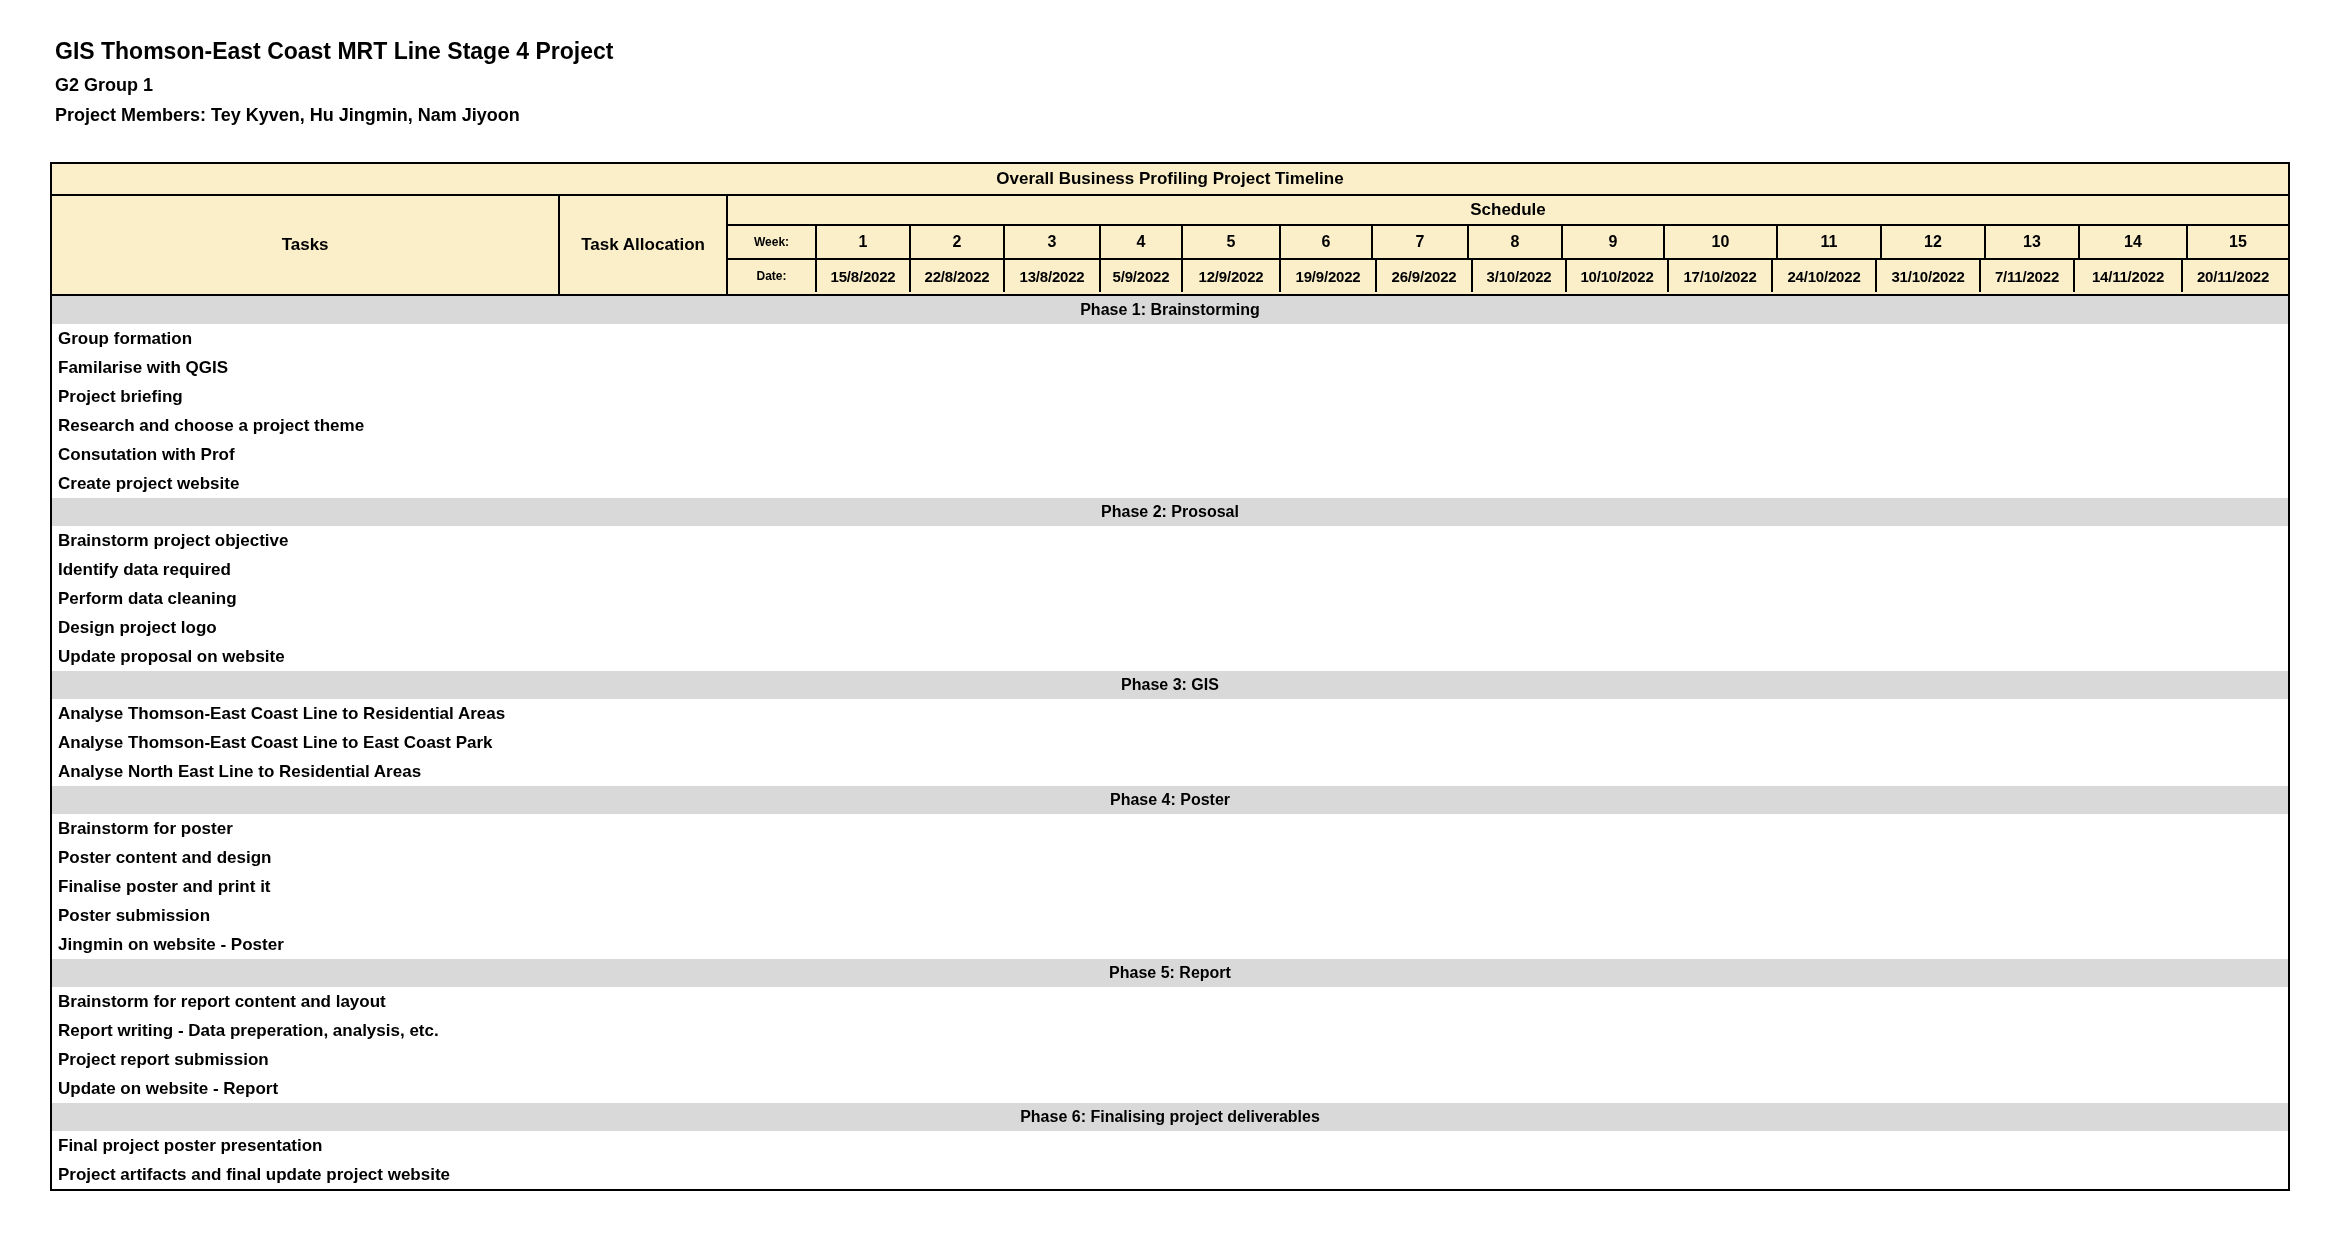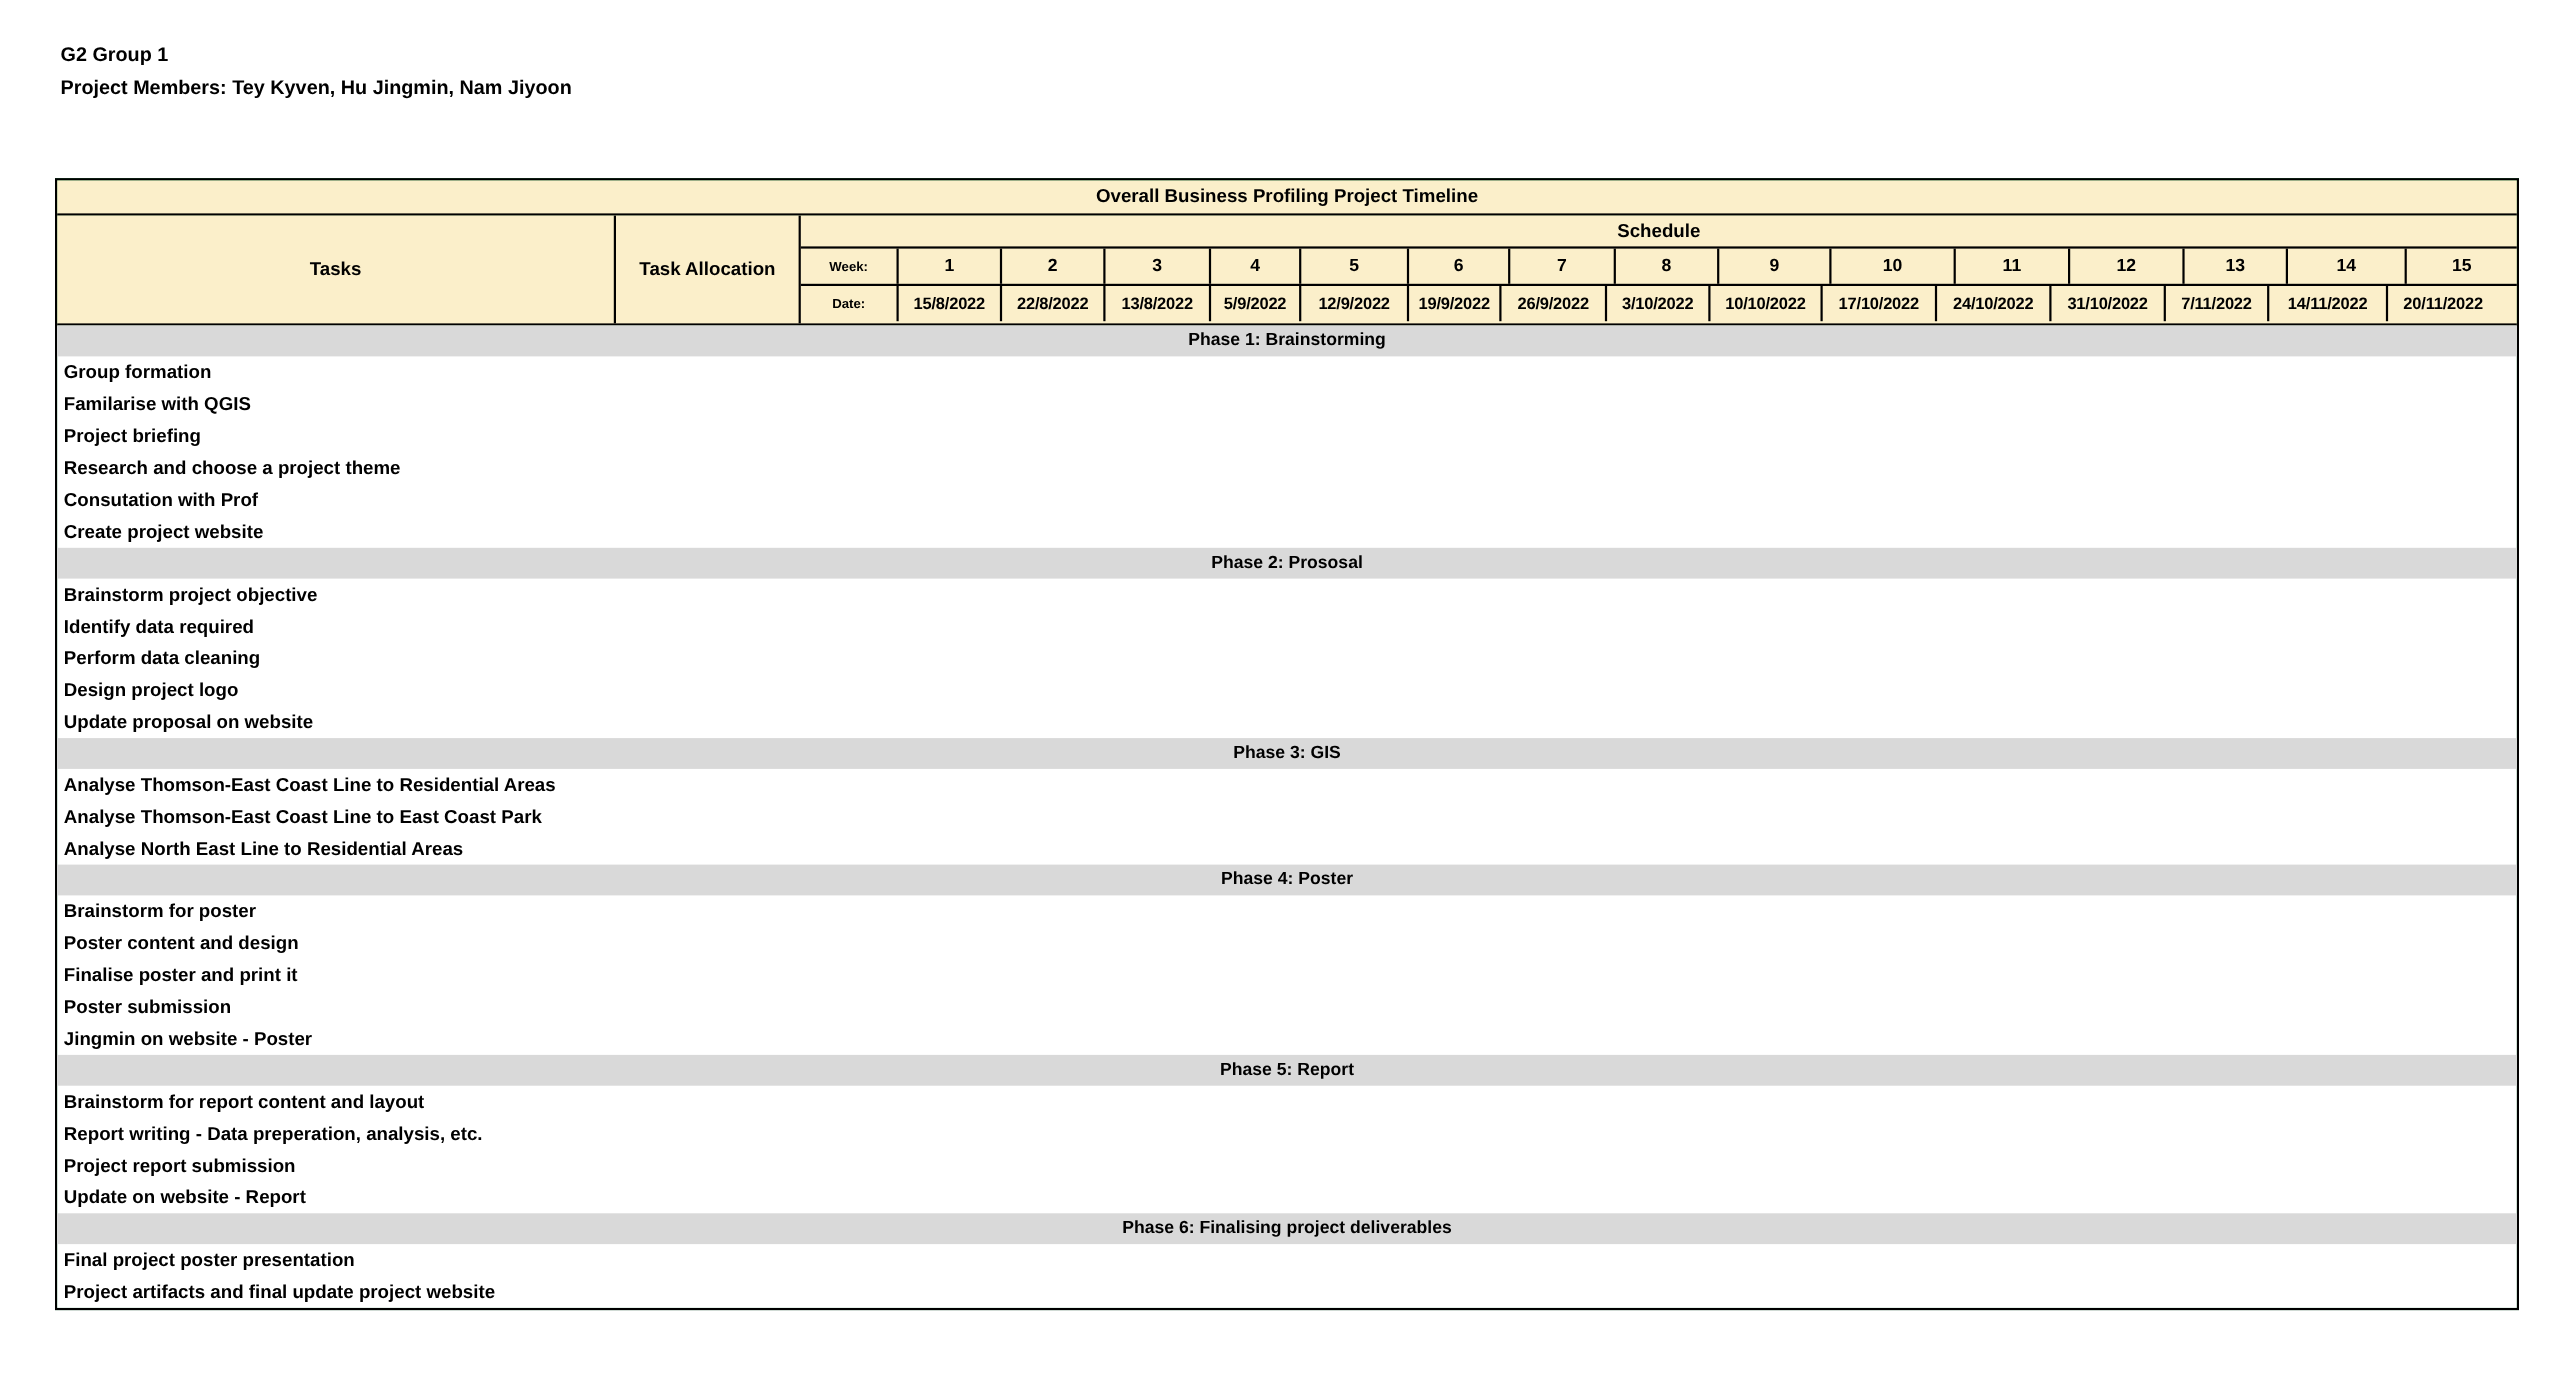--- a/index.html
+++ b/index.html
@@ -46,20 +46,21 @@
   .t-alloc{width:170px;}
   .t-wlabel{width:89px;}
   .t-sched{position:relative;flex:1;}
   .bar{position:absolute;top:0;bottom:0;background:var(--bar,#4385ee);}
 </style>
 </head>
 <body>
 
 <div class="page">
   <div class="doc-header">
+    <div class="doc-title">GIS Thomson-East Coast MRT Line Stage 4 Project</div>
     <div class="doc-subtitle">G2 Group 1</div>
     <div class="doc-members">Project Members: Tey Kyven, Hu Jingmin, Nam Jiyoon</div>
   </div>
 
   <div class="gantt-table">
     <div class="banner">Overall Business Profiling Project Timeline</div>
 
     <div class="head">
       <div class="cell tasks-head">Tasks</div>
       <div class="cell alloc-head">Task Allocation</div>
@@ -86,21 +87,21 @@
             </div>
         </div>
         <div class="weekrow daterow">
           <div class="cell wlabel">Date:</div>
           <div class="wcells">
               <div class="wcell dcell" style="width: 94px;">15/8/2022</div>
               <div class="wcell dcell" style="width: 94px;">22/8/2022</div>
               <div class="wcell dcell" style="width: 96px;">13/8/2022</div>
               <div class="wcell dcell" style="width: 82px;">5/9/2022</div>
               <div class="wcell dcell" style="width: 98px;">12/9/2022</div>
-              <div class="wcell dcell" style="width: 84px;">19/9/2022</div>
+              <div class="wcell dcell" style="width: 96px;">19/9/2022</div>
               <div class="wcell dcell" style="width: 96px;">26/9/2022</div>
               <div class="wcell dcell" style="width: 94px;">3/10/2022</div>
               <div class="wcell dcell" style="width: 102px;">10/10/2022</div>
               <div class="wcell dcell" style="width: 104px;">17/10/2022</div>
               <div class="wcell dcell" style="width: 104px;">24/10/2022</div>
               <div class="wcell dcell" style="width: 104px;">31/10/2022</div>
               <div class="wcell dcell" style="width: 94px;">7/11/2022</div>
               <div class="wcell dcell" style="width: 108px;">14/11/2022</div>
               <div class="wcell dcell" style="width: 100px;">20/11/2022</div>
             </div>

